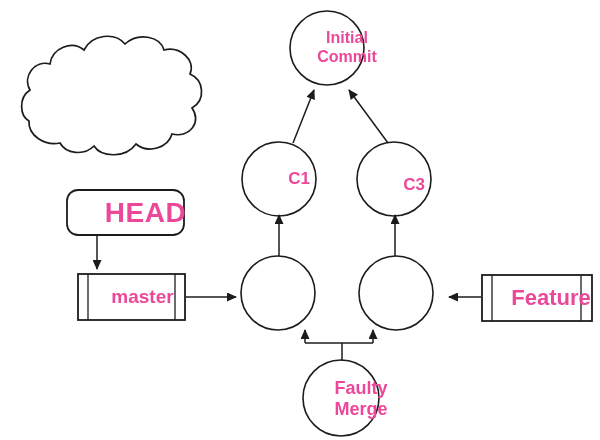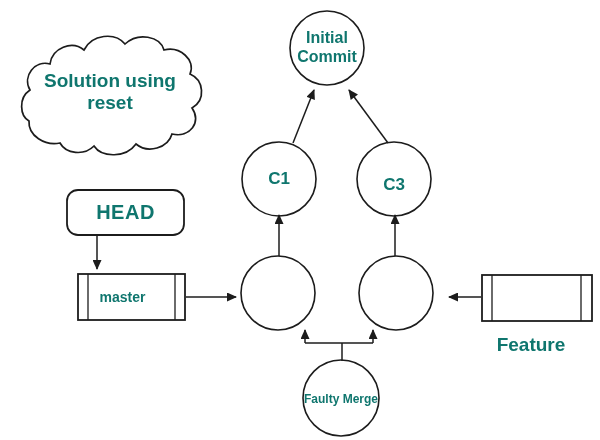--- a/index.html
+++ b/index.html
@@ -20,34 +20,35 @@
     left: 0;
     top: 0;
   }
   .label {
     position: absolute;
     display: flex;
     align-items: center;
     justify-content: center;
     text-align: center;
     font-weight: bold;
-    color: #0f766e;
+    color: #ec4899;
     line-height: 1.18;
     pointer-events: none;
+    padding-left: 20px;
   }
   .lbl-cloud   { left: 28px;  top: 60px;  width: 164px; height: 64px; font-size: 19px; }
   .lbl-initial { left: 291px; top: 22px;  width: 72px;  height: 52px; font-size: 16px; }
   .lbl-c1      { left: 254px; top: 167px; width: 50px;  height: 24px; font-size: 17px; }
   .lbl-c3      { left: 369px; top: 173px; width: 50px;  height: 24px; font-size: 17px; }
   .lbl-c2      { left: 253px; top: 281px; width: 50px;  height: 24px; font-size: 17px; }
   .lbl-c4      { left: 371px; top: 281px; width: 50px;  height: 24px; font-size: 17px; }
-  .lbl-faulty  { left: 301px; top: 376px; width: 80px;  height: 46px; font-size: 12px; }
-  .lbl-head    { left: 67px;  top: 190px; width: 117px; height: 45px; font-size: 20px; letter-spacing: 0.5px; }
-  .lbl-master  { left: 88px;  top: 274px; width: 69px;  height: 46px; font-size: 14px; }
-  .lbl-feature { left: 492px; top: 275px; width: 78px;  height: 46px; font-size: 19px; margin-top: 47px; }
+  .lbl-faulty  { left: 301px; top: 376px; width: 80px;  height: 46px; font-size: 18px; }
+  .lbl-head    { left: 67px;  top: 190px; width: 117px; height: 45px; font-size: 28px; letter-spacing: 0.5px; }
+  .lbl-master  { left: 88px;  top: 274px; width: 69px;  height: 46px; font-size: 19px; }
+  .lbl-feature { left: 492px; top: 275px; width: 78px;  height: 46px; font-size: 22px; }
 </style>
 </head>
 <body>
 
 <div class="canvas">
 
   <svg width="600" height="440" viewBox="0 0 600 440">
     <defs>
       <marker id="arrow" markerUnits="userSpaceOnUse" markerWidth="11" markerHeight="9" viewBox="0 0 10 9" refX="9" refY="4.5" orient="auto">
         <path d="M0,0 L10,4.5 L0,9 Z" fill="#1c1c1c"></path>
@@ -98,21 +99,20 @@
     <path d="M388 143 L349 90" fill="none" stroke="#1c1c1c" stroke-width="1.5" marker-end="url(#arrow)"></path>
 
     <g>
       <path d="M342 361 V343" fill="none" stroke="#1c1c1c" stroke-width="1.5"></path>
       <path d="M305 343 H373" fill="none" stroke="#1c1c1c" stroke-width="1.5"></path>
       <path d="M305 343 V330" fill="none" stroke="#1c1c1c" stroke-width="1.5" marker-end="url(#arrow)"></path>
       <path d="M373 343 V330" fill="none" stroke="#1c1c1c" stroke-width="1.5" marker-end="url(#arrow)"></path>
     </g>
   </svg>
 
-  <div class="label lbl-cloud">Solution using reset</div>
   <div class="label lbl-initial">Initial Commit</div>
   <div class="label lbl-c1">C1</div>
   <div class="label lbl-c3">C3</div>
   <div class="label lbl-faulty">Faulty Merge</div>
   <div class="label lbl-head">HEAD</div>
   <div class="label lbl-master">master</div>
   <div class="label lbl-feature">Feature</div>
 </div>
 
 </body></html>

